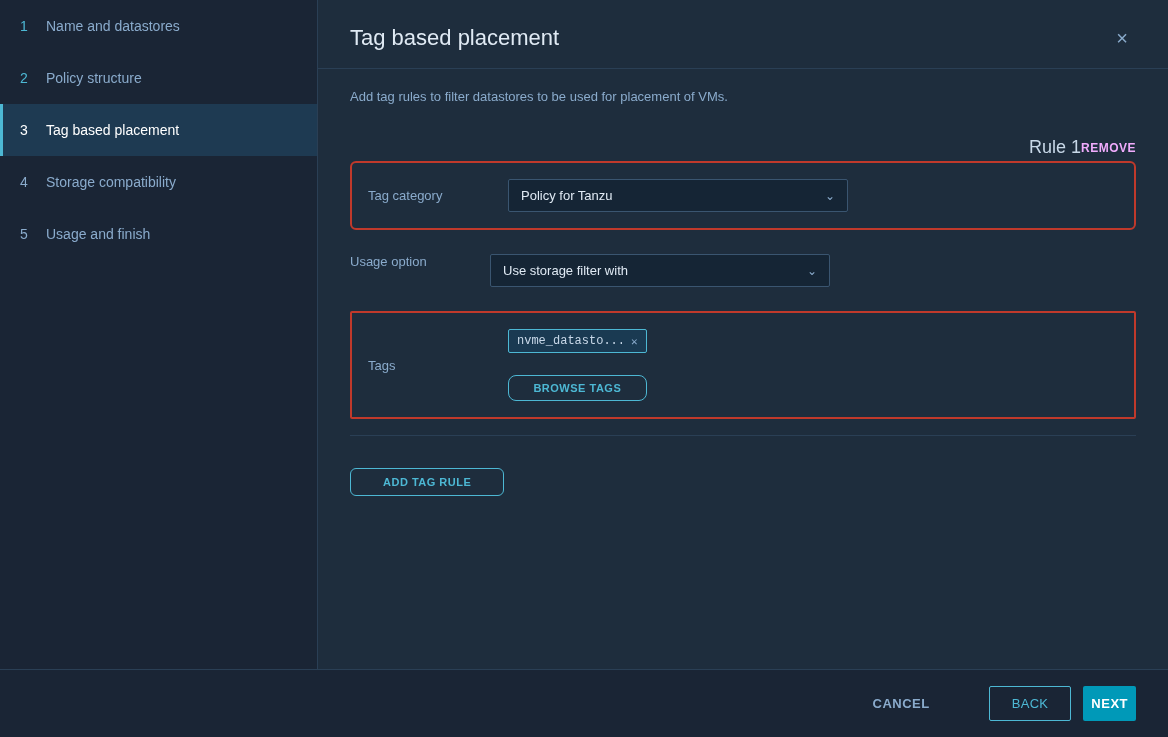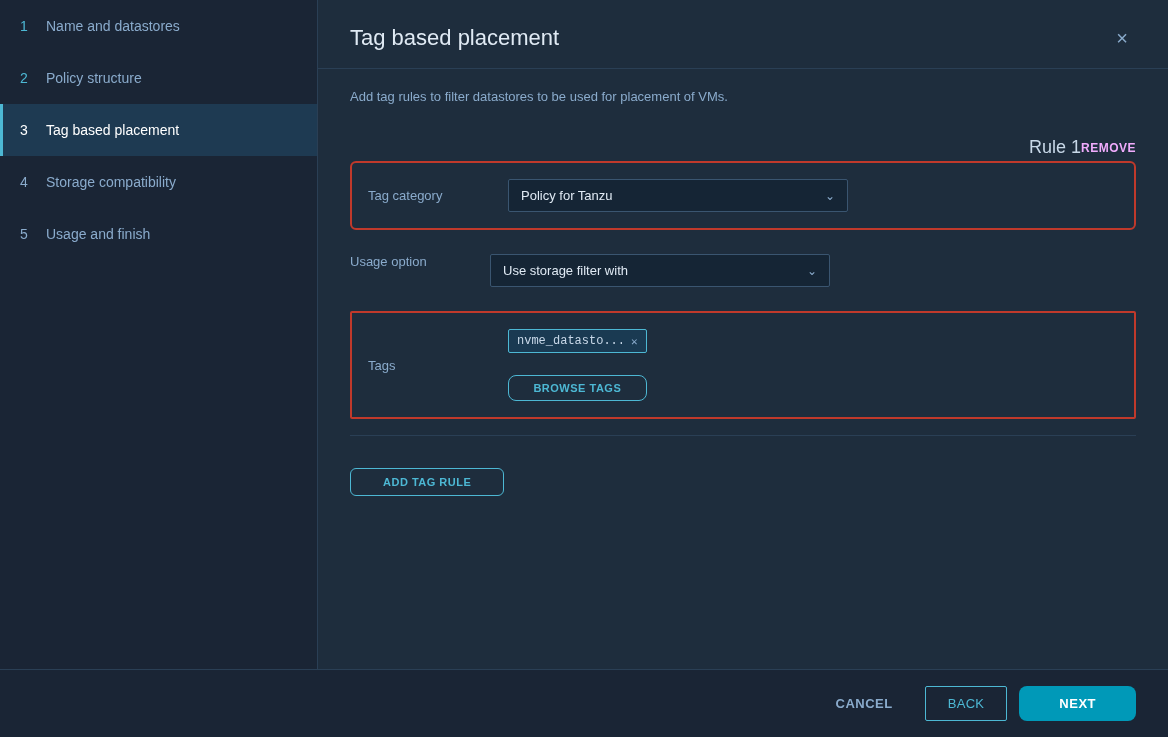--- a/index.html
+++ b/index.html
@@ -264,30 +264,31 @@
     .btn-back {
       background: transparent;
       border: 1px solid #4db8d4;
       color: #4db8d4;
       font-size: 13px;
       font-weight: 500;
       padding: 9px 22px;
       cursor: pointer;
       border-radius: 2px;
       letter-spacing: 0.3px;
+      margin-left: 27px;
     }
     .btn-next {
       background: #0099b8;
       border: none;
       color: #ffffff;
       font-size: 13px;
       font-weight: 600;
-      padding: 10px 40px;
-      cursor: pointer;
-      border-radius: 8px;
+      padding: 10px 8px;
+      cursor: pointer;
+      border-radius: 2px;
       letter-spacing: 0.5px;
     }
   </style>
 </head>
 <body>
 
 <div class="modal-overlay">
   <div class="modal">
     <div class="modal-body">
 

